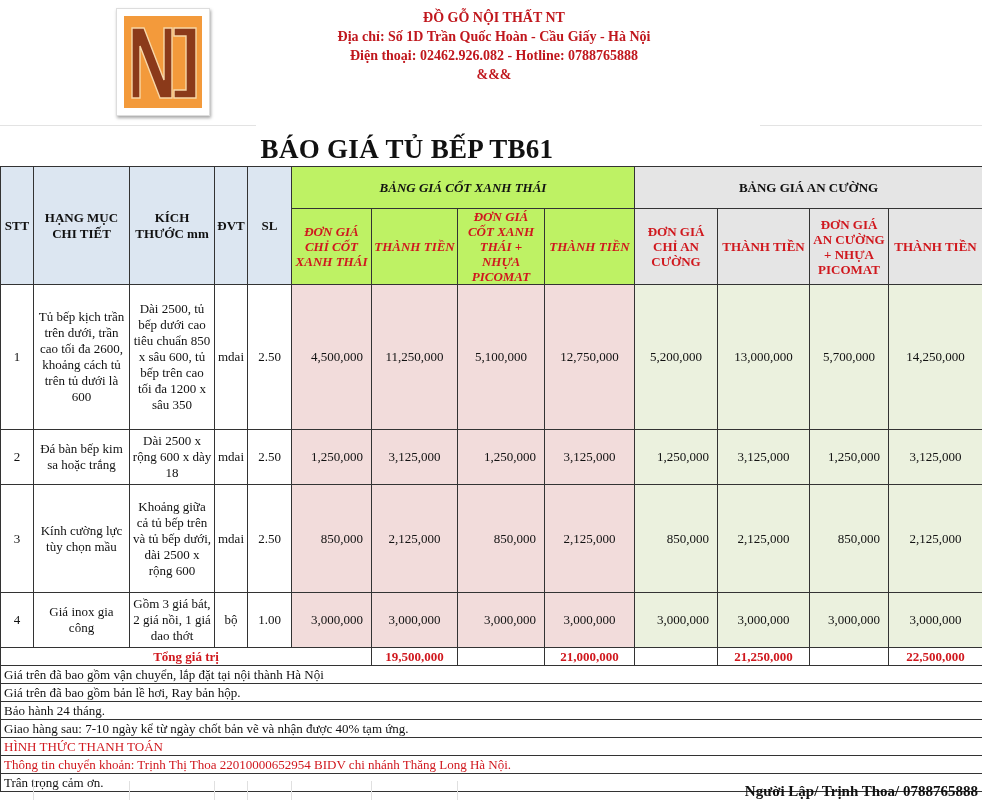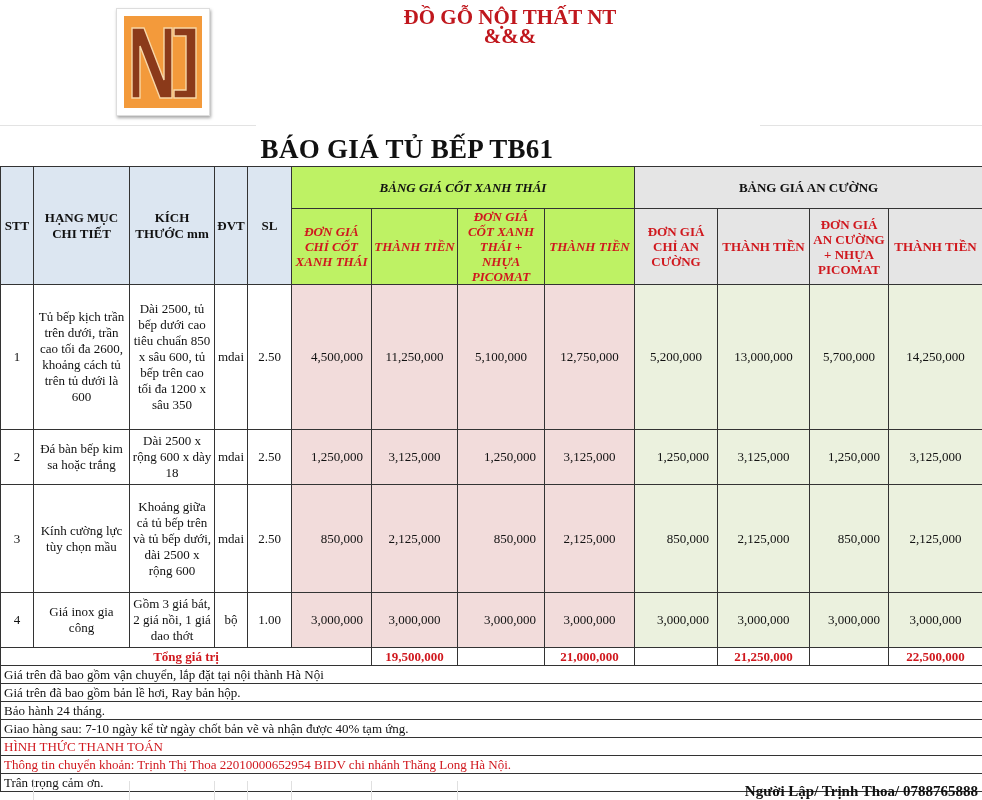--- a/index.html
+++ b/index.html
@@ -4,22 +4,22 @@
 <style>
   html, body { margin: 0; padding: 0; background: #ffffff; }
   body { width: 982px; height: 800px; position: relative; overflow: hidden;
          font-family: "Liberation Serif", "DejaVu Serif", serif; color: #111; }
 
   
   .logo { position: absolute; left: 116px; top: 8px; width: 92px; height: 106px;
           background: #fff; box-shadow: 1px 2px 3px rgba(0,0,0,0.35); border: 1px solid #ddd; }
   .logo-inner { position: absolute; left: 7px; top: 7px; width: 78px; height: 92px; background: #f39a3b; }
   .logo svg { position: absolute; left: 0; top: 0; }
-  .company { position: absolute; left: 240px; top: 8px; width: 540px; text-align: center;
-             color: #c0171d; font-weight: bold; font-size: 21px; line-height: 19px; }
+  .company { position: absolute; left: 224px; top: 8px; width: 540px; text-align: center;
+             color: #c0171d; font-weight: bold; font-size: 14px; line-height: 19px; }
   .hr-left { position: absolute; left: 0; top: 125px; width: 256px; height: 1px; background: #e3e3e3; }
   .hr-right { position: absolute; left: 760px; top: 125px; width: 222px; height: 1px; background: #e3e3e3; }
   .doc-title { position: absolute; left: 0; top: 134px; width: 814px; text-align: center;
                font-weight: bold; font-size: 27px; letter-spacing: 0.3px; color: #111; }
 
   
   table.quote { position: absolute; left: 0; top: 166px; border-collapse: collapse;
                 table-layout: fixed; width: 982px; }
   table.quote td, table.quote th { border: 1px solid #333; padding: 0 2px; font-size: 13px;
                 line-height: 16px; text-align: center; vertical-align: middle; font-weight: normal; }
@@ -49,20 +49,22 @@
 
       <path d="M8 12 L20 12 L40 64 L40 12 L48 12 L48 82 L36 82 L16 30 L16 82 L8 82 Z" fill="#8b3a1a" stroke="#f7d7a8" stroke-width="1.4"></path>
 
       <path d="M50 12 L72 12 L72 82 L50 82 L50 74 L62 74 L62 20 L50 20 Z" fill="#8b3a1a" stroke="#f7d7a8" stroke-width="1.4"></path>
     </svg>
   </div>
 </div>
 
 <div class="company">
   <div>ĐỒ GỖ NỘI THẤT NT</div>
+  <div>Địa chỉ: Số 1D Trần Quốc Hoàn - Cầu Giấy - Hà Nội</div>
+  <div>Điện thoại: 02462.926.082 - Hotline: 0788765888</div>
   <div>&amp;&amp;&amp;</div>
 </div>
 
 <div class="hr-left"></div>
 <div class="hr-right"></div>
 
 <div class="doc-title">BÁO GIÁ TỦ BẾP TB61</div>
 
 <table class="quote">
   <colgroup>

